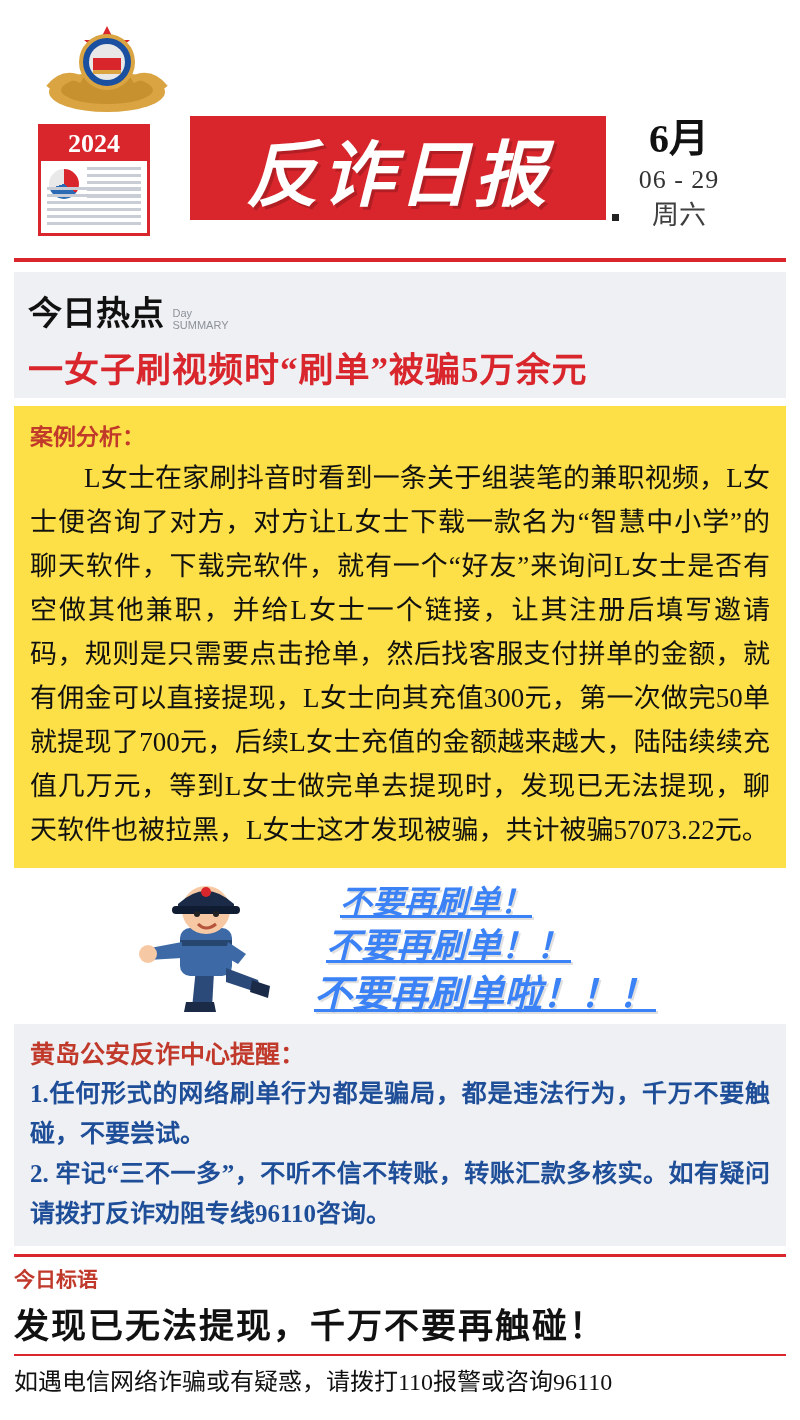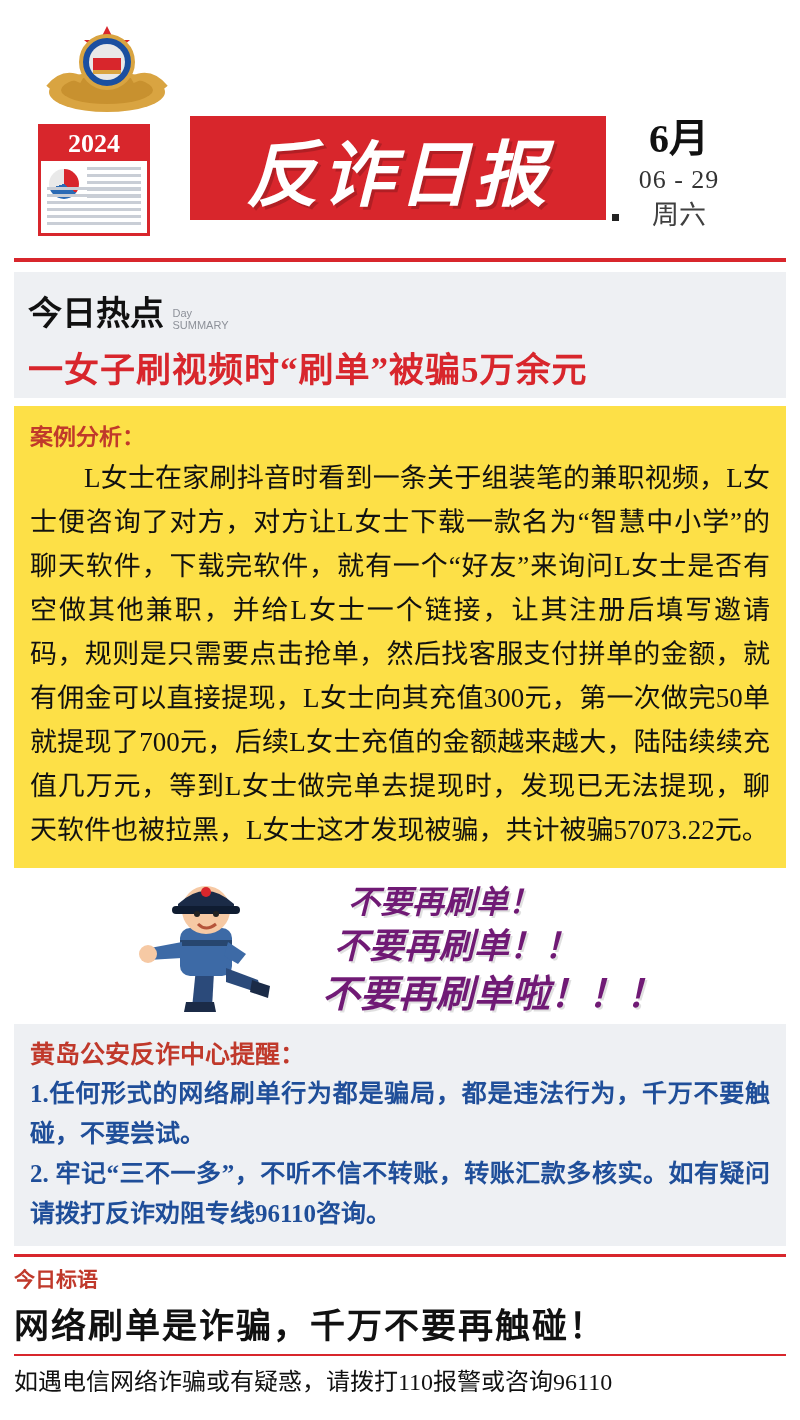--- a/index.html
+++ b/index.html
@@ -239,27 +239,28 @@
   }
   .cop {
     position: absolute;
     left: 120px;
     top: 2px;
     width: 150px;
     height: 142px;
   }
   .shout {
     position: absolute;
-    left: 308px;
+    left: 300px;
     top: 6px;
     font-family: "Liberation Serif", serif;
     font-weight: bold;
     font-style: italic;
-    color: #701a75;
+    color: #3b82f6;
     text-shadow: 2px 2px 0 rgba(0,0,0,0.12);
+    text-decoration: underline;
   }
   .shout div:nth-child(1) { font-size: 32px; line-height: 44px; padding-left: 26px;}
   .shout div:nth-child(2) { font-size: 35px; line-height: 46px; padding-left: 12px;}
   .shout div:nth-child(3) { font-size: 38px; line-height: 48px; }
 
   
   .remind {
     background: #eef0f3;
     padding: 10px 16px 12px 16px;
     box-sizing: border-box;
@@ -422,17 +423,17 @@
   </div>
 
   <div class="remind">
     <div class="remind-title">黄岛公安反诈中心提醒：</div>
     <div class="remind-item">1.任何形式的网络刷单行为都是骗局，都是违法行为，千万不要触碰，不要尝试。</div>
     <div class="remind-item">2. 牢记“三不一多”，不听不信不转账，转账汇款多核实。如有疑问请拨打反诈劝阻专线96110咨询。</div>
   </div>
 
   <div class="slogan-wrap">
     <div class="slogan-label">今日标语</div>
-    <div class="slogan-main">网络刷单是诈骗，千万不要再触碰！</div>
+    <div class="slogan-main">发现已无法提现，千万不要再触碰！</div>
     <div class="footer-line">如遇电信网络诈骗或有疑惑，请拨打110报警或咨询96110</div>
   </div>
 
 </div>
 
 </body></html>

